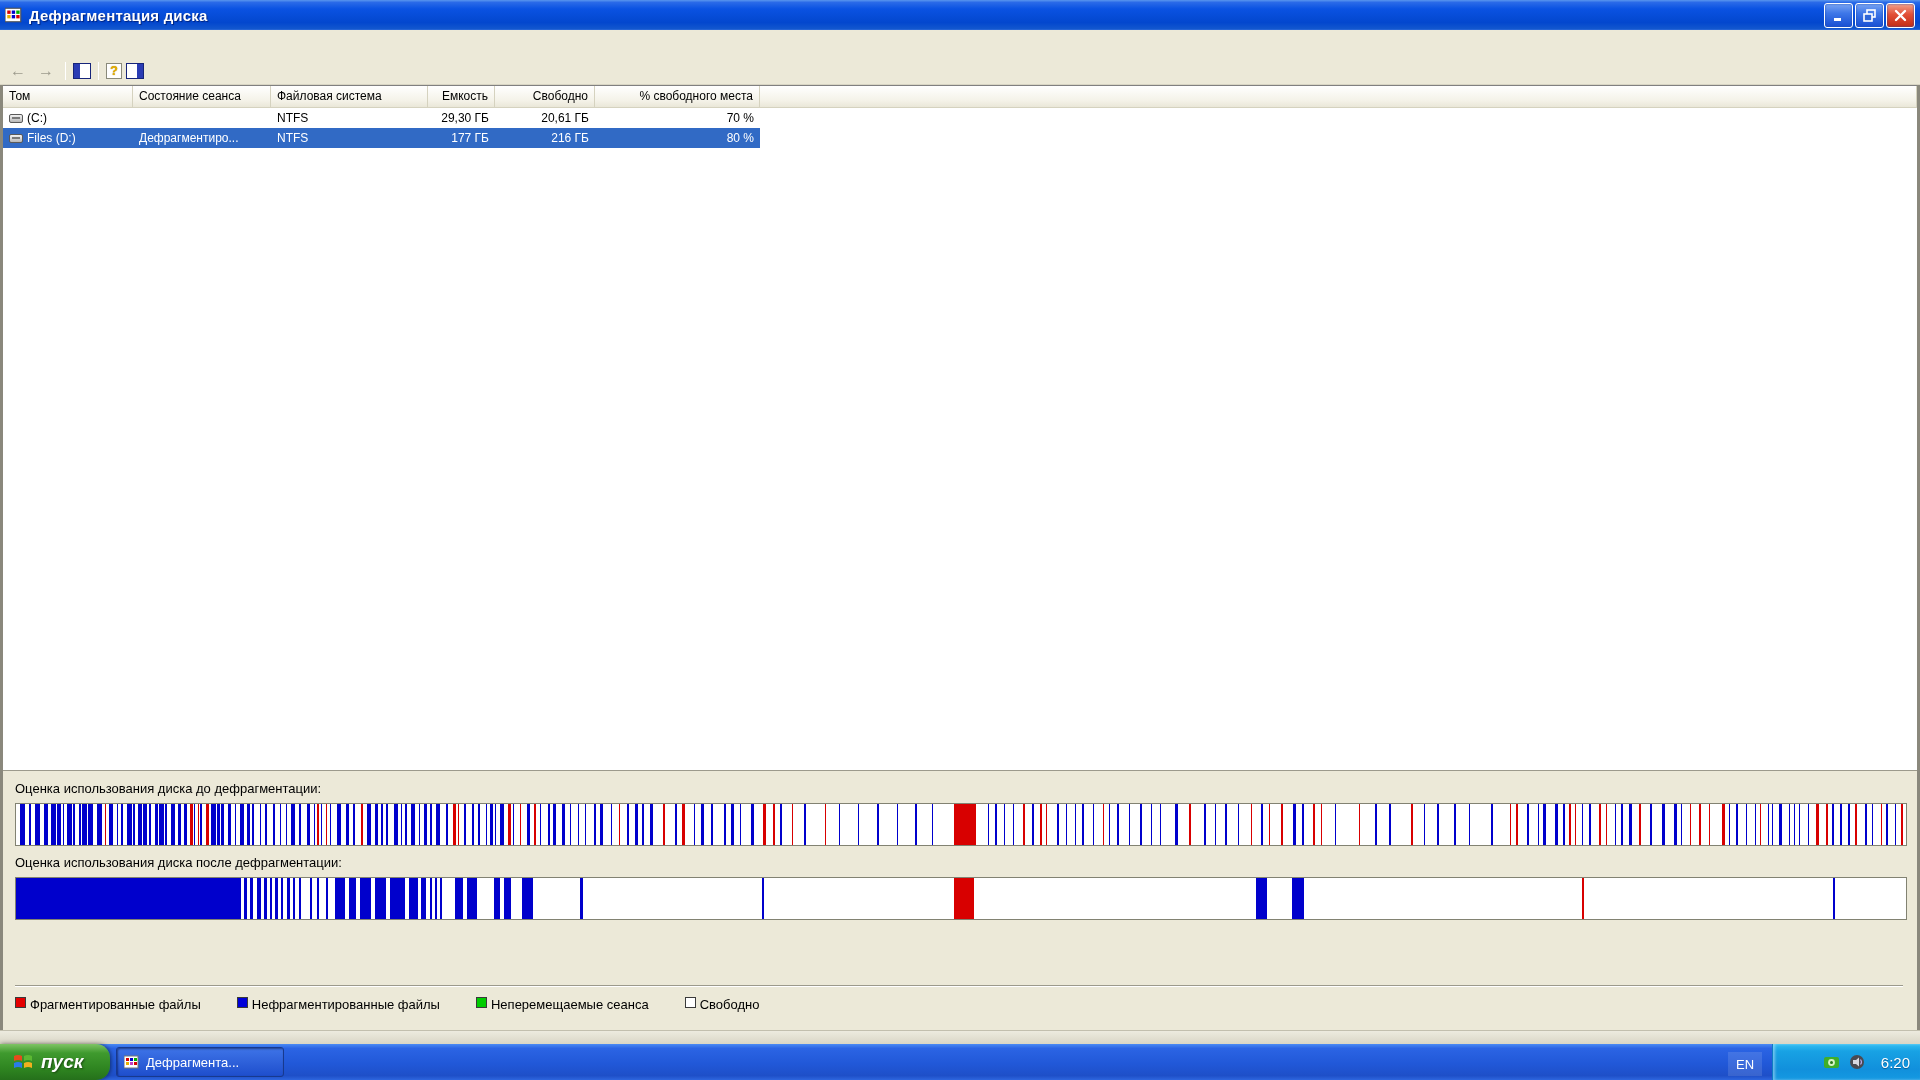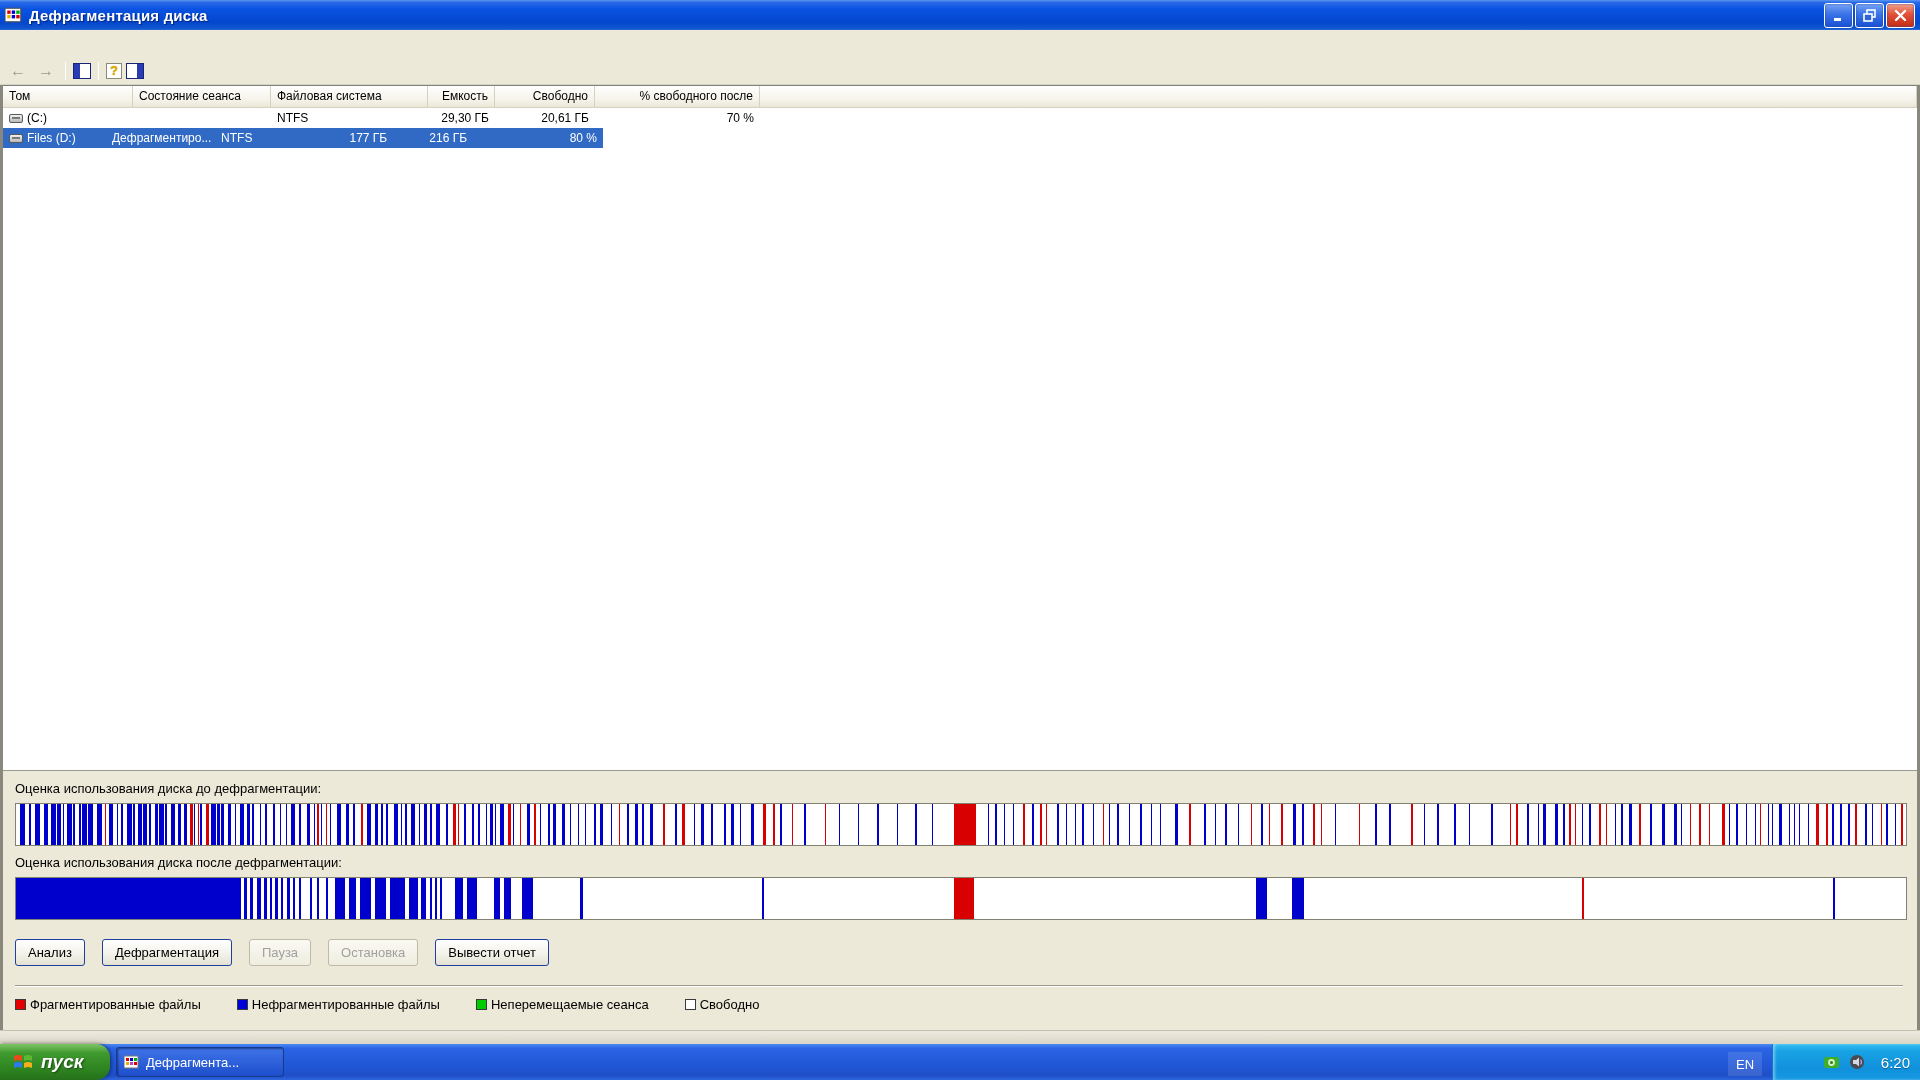--- a/index.html
+++ b/index.html
@@ -65,21 +65,21 @@
 
   #buttons-row { position:absolute; left:12px; top:168px; display:flex; gap:17px; }
   .xp-btn { height:27px; padding:0 12px; font-size:13px; font-family:"Liberation Sans",sans-serif;
     background:linear-gradient(180deg,#FFFFFF 0%,#F2F1E8 60%,#E3E1D2 100%);
     border:1px solid #2040A0; border-radius:3px; color:#000; }
   .xp-btn.disabled { border-color:#BDBAA8; color:#A0A0A0;
     background:linear-gradient(180deg,#FAF9F2 0%,#EFEDE0 100%); }
   #panel-sep { position:absolute; left:12px; right:14px; top:214px; height:2px;
     border-top:1px solid #9C9A8C; border-bottom:1px solid #FFFFFF; }
   #legend { position:absolute; left:12px; top:226px; display:flex; align-items:center; gap:36px; }
-  .legend-item { display:flex; align-items:center; gap:4px; font-size:13px; }
+  .legend-item { display:flex; align-items:flex-start; gap:4px; font-size:13px; }
   .swatch { width:11px; height:11px; border:1px solid #3A3A3A; margin-top:0; flex:none; }
 
   #statusstrip { position:absolute; left:0; right:0; top:1030px; height:14px;
     background:linear-gradient(180deg,#EDEBDF,#D9D6C6); border-top:1px solid #C2BFAE; }
 
   
   #taskbar { position:absolute; left:0; top:1044px; width:1920px; height:36px;
     background:linear-gradient(180deg,#4A8AF4 0%,#2B64E4 12%,#2158D8 55%,#1E4FC8 88%,#2E66DE 100%); }
   #startbtn { position:absolute; left:0; top:0; width:110px; height:36px; border-radius:0 14px 14px 0;
     background:linear-gradient(180deg,#7FC465 0%,#3F9A2E 25%,#2E8420 70%,#25701B 100%);
@@ -153,35 +153,35 @@
         </span>
     </div>
 
     <div id="listview">
       <div id="lv-header">
         <div class="hcell" style="width:130px">Том</div>
         <div class="hcell" style="width:138px">Состояние сеанса</div>
         <div class="hcell" style="width:157px">Файловая система</div>
         <div class="hcell r" style="width:67px">Емкость</div>
         <div class="hcell r" style="width:100px">Свободно</div>
-        <div class="hcell r" style="width:165px">% свободного после</div>
+        <div class="hcell r" style="width:165px">% свободного места</div>
         <div class="hcell" style="flex:1"></div>
       </div>
       <div class="lv-row" style="width:757px">
         <div class="cell" style="width:130px">
             <span class="disk-ico"></span>
             <span>(C:)</span>
           </div>
         <div class="cell" style="width:138px"></div>
         <div class="cell" style="width:157px">NTFS</div>
         <div class="cell r" style="width:67px">29,30 ГБ</div>
         <div class="cell r" style="width:100px">20,61 ГБ</div>
         <div class="cell r" style="width:165px">70 %</div>
       </div>
-      <div class="lv-row selected" style="width:600px">
+      <div class="lv-row selected" style="width:757px">
         <div class="cell" style="width:130px">
             <span class="disk-ico"></span>
             <span>Files (D:)</span>
           </div>
         <div class="cell" style="width:138px">Дефрагментиро...</div>
         <div class="cell" style="width:157px">NTFS</div>
         <div class="cell r" style="width:67px">177 ГБ</div>
         <div class="cell r" style="width:100px">216 ГБ</div>
         <div class="cell r" style="width:165px">80 %</div>
       </div>
@@ -440,27 +440,20 @@
           <div class="stripe b" style="left: 506px; width: 11px;"></div>
           <div class="stripe b" style="left: 564px; width: 3px;"></div>
           <div class="stripe b" style="left: 746px; width: 2px;"></div>
           <div class="stripe r" style="left: 938px; width: 20px;"></div>
           <div class="stripe b" style="left: 1240px; width: 11px;"></div>
           <div class="stripe b" style="left: 1276px; width: 12px;"></div>
           <div class="stripe r" style="left: 1566px; width: 2px;"></div>
           <div class="stripe b" style="left: 1817px; width: 2px;"></div>
         </div>
 
-      <div id="buttons-row">
-        <button class="xp-btn">Анализ</button>
-        <button class="xp-btn">Дефрагментация</button>
-        <button class="xp-btn disabled">Пауза</button>
-        <button class="xp-btn disabled">Остановка</button>
-        <button class="xp-btn">Вывести отчет</button>
-      </div>
 
       <div id="panel-sep"></div>
 
       <div id="legend">
         <div class="legend-item">
           <span class="swatch" style="background: rgb(228, 0, 0);"></span>
           <span>Фрагментированные файлы</span>
         </div>
         <div class="legend-item">
           <span class="swatch" style="background: rgb(0, 0, 216);"></span>

